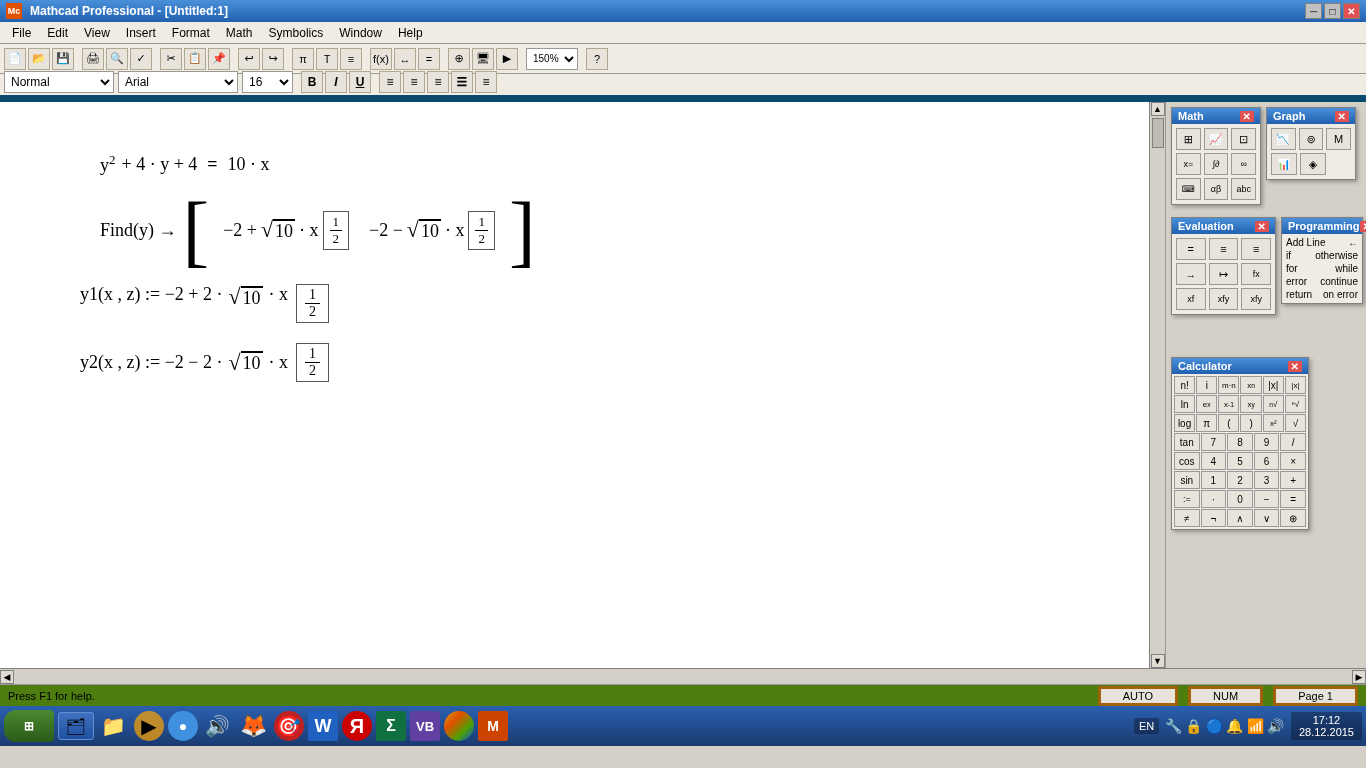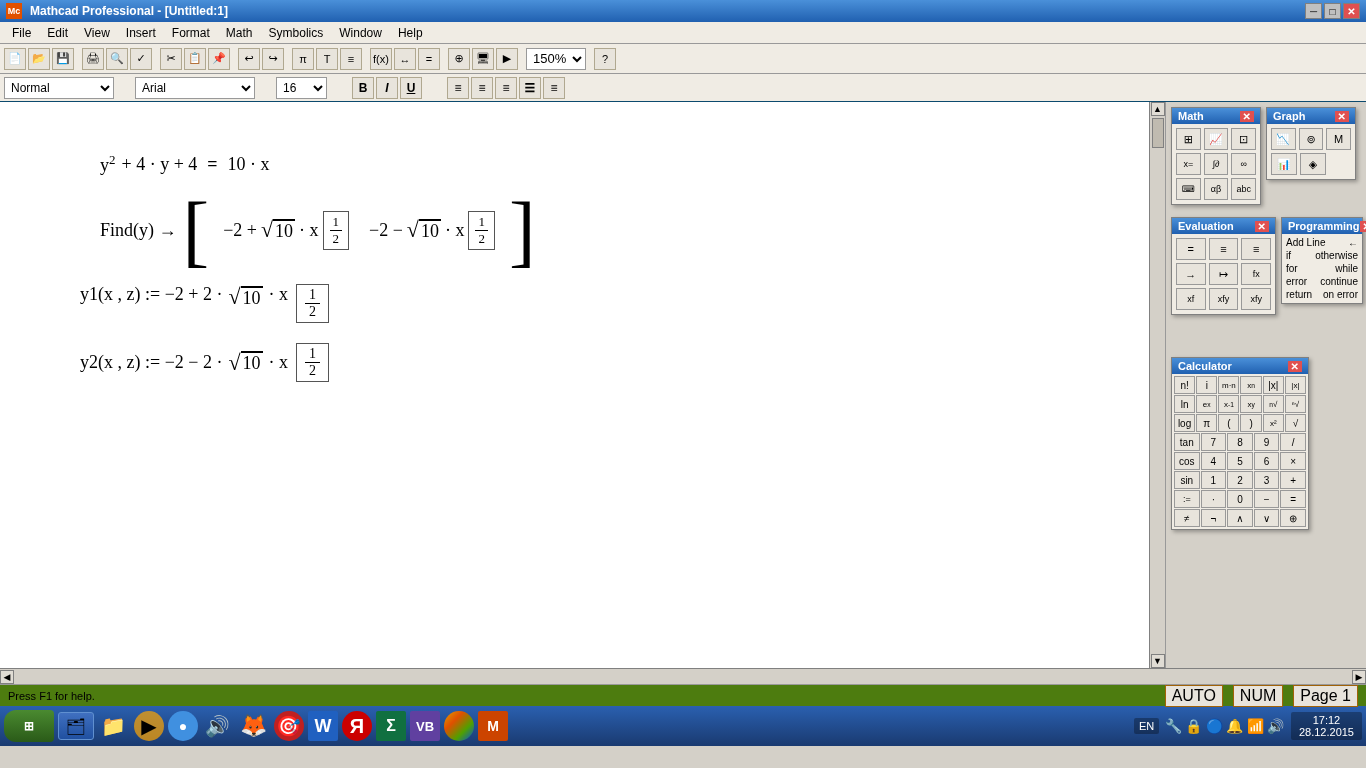--- a/index.html
+++ b/index.html
@@ -51,32 +51,32 @@
       border-bottom: 1px solid #999;
       padding: 2px 4px;
       gap: 2px;
     }
     .tb-btn {
       width: 22px; height: 22px; background: #e8e4dc; border: 1px solid #b0a890;
       display: flex; align-items: center; justify-content: center; font-size: 11px; cursor: pointer;
     }
     .tb-sep { width: 4px; }
     .tb-combo {
-      height: 22px; border: 1px solid #999; background: white; font-size: 13px; padding: 0 2px;
+      height: 22px; border: 1px solid #999; background: white; font-size: 10px; padding: 0 2px;
     }
 
     
     #format-bar {
       background: #f0ece4;
       height: 28px;
       display: flex;
-      align-items: center;
-      border-bottom: 1px solid #0c4a6e;
+      align-items: flex-end;
+      border-bottom: 7px solid #0c4a6e;
       padding: 2px 4px;
-      gap: 21px;
+      gap: 4px;
     }
     .fmt-combo {
       height: 22px; border: 1px solid #999; background: white; font-size: 12px; padding: 0 2px;
     }
     .fmt-btn {
       width: 22px; height: 22px; background: #e8e4dc; border: 1px solid #b0a890;
       display: flex; align-items: center; justify-content: center; font-size: 12px; cursor: pointer; font-weight: bold;
     }
 
     
@@ -172,24 +172,24 @@
       background: #4d7c0f;
       border-top: 1px solid #999;
       display: flex;
       align-items: center;
       justify-content: space-between;
       padding: 0 8px;
       font-size: 11px;
     }
     #status-right { display: flex; gap: 10px; }
     .status-item {
-      padding: 1px 6px;
-      border: 1px solid #a16207;
+      padding: 1px 22px;
+      border: 3px solid #a16207;
       background: #e8e4dc;
-      font-size: 16px;
+      font-size: 11px;
     }
 
     
     #taskbar {
       height: 40px;
       background: linear-gradient(to bottom, #2a60b0, #1a3a70);
       display: flex;
       align-items: center;
       gap: 4px;
       padding: 0 4px;

